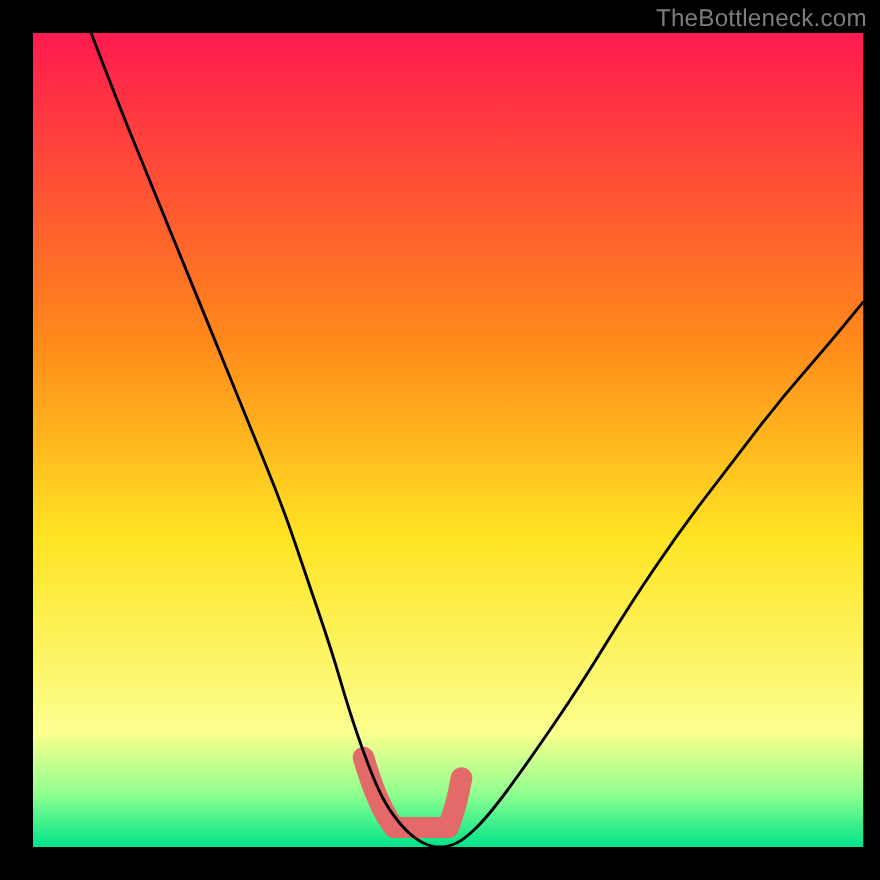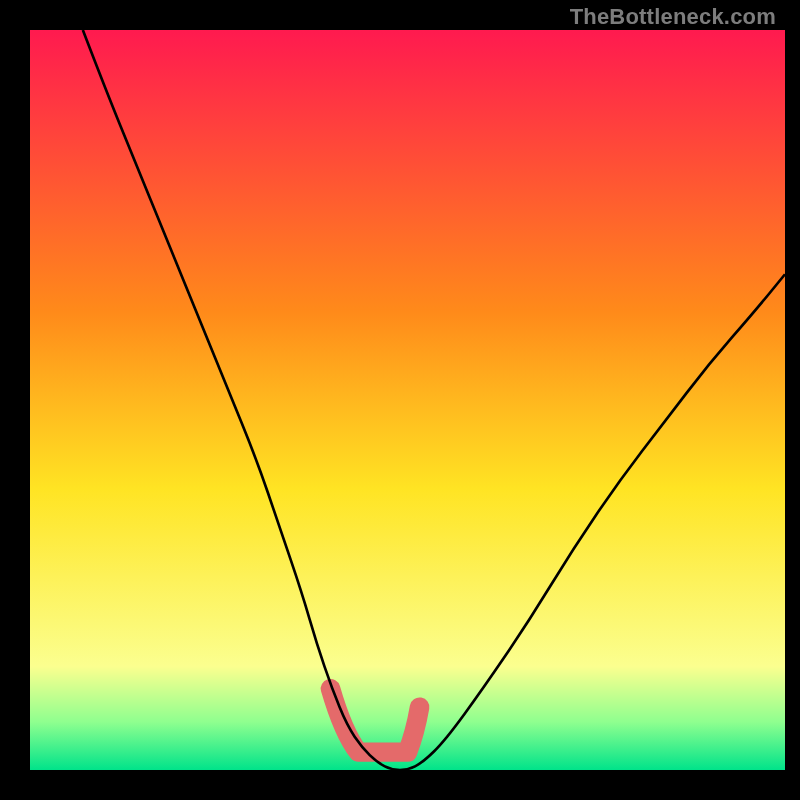--- a/index.html
+++ b/index.html
@@ -22,24 +22,24 @@
   .plot-area {
     position: absolute;
     left: 30px;
     top: 30px;
     width: 755px;
     height: 740px;
   }
   .watermark {
     position: absolute;
     top: 4px;
-    right: 24px;
+    right: 12px;
     color: #7d7d7d;
     font-size: 22px;
-    font-weight: 700;
+    font-weight: 400;
     letter-spacing: 0.2px;
   }
 </style>
 </head>
 <body>
 
 <div class="frame">
 
   <svg class="plot-area" viewBox="0 0 100 100" preserveAspectRatio="none">
     <defs>

